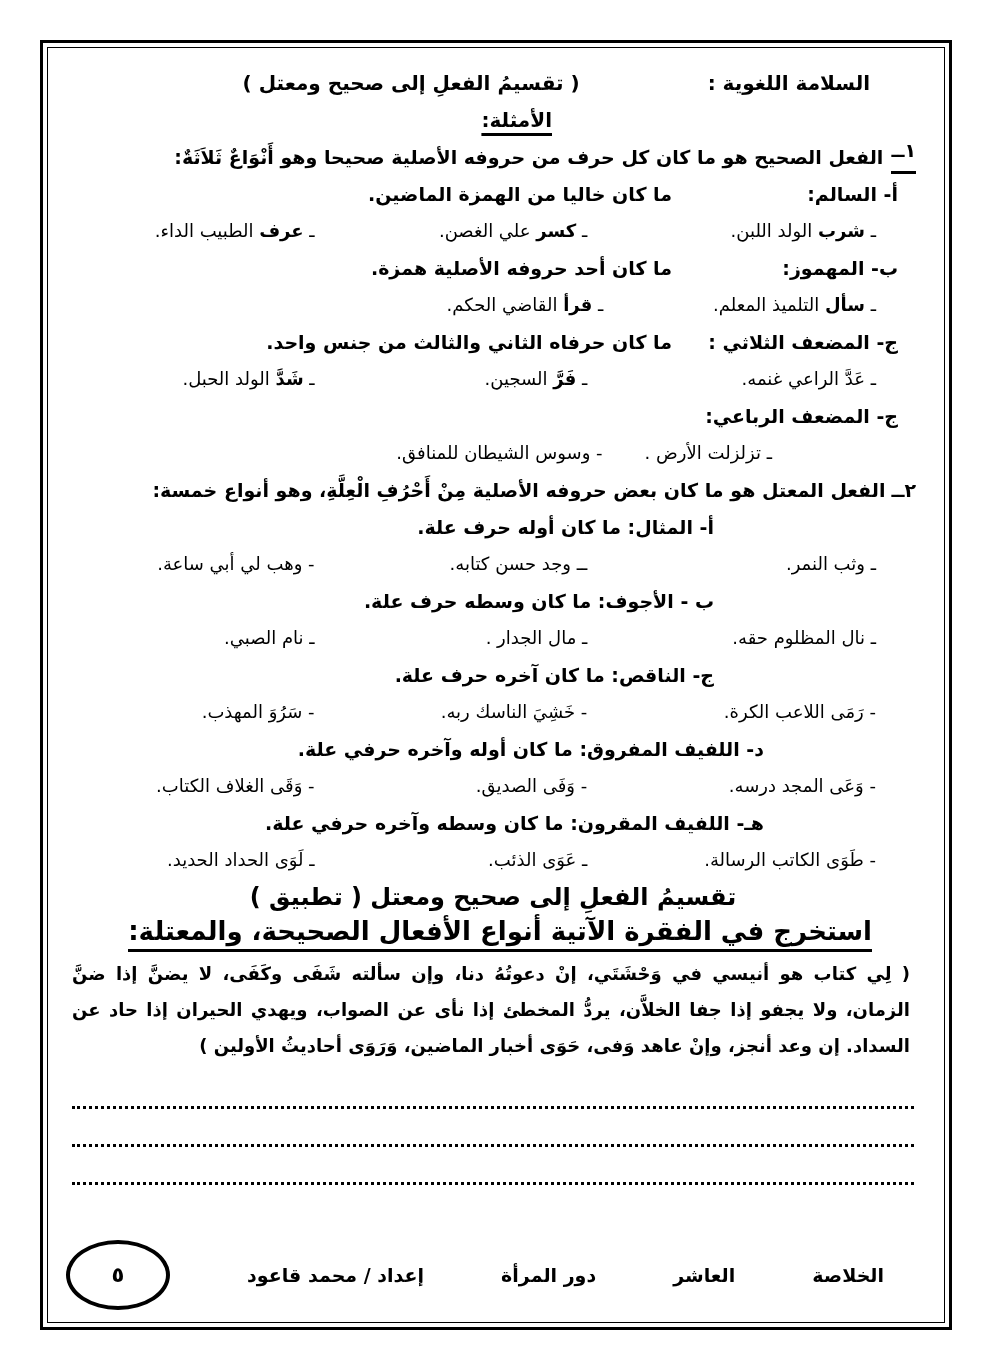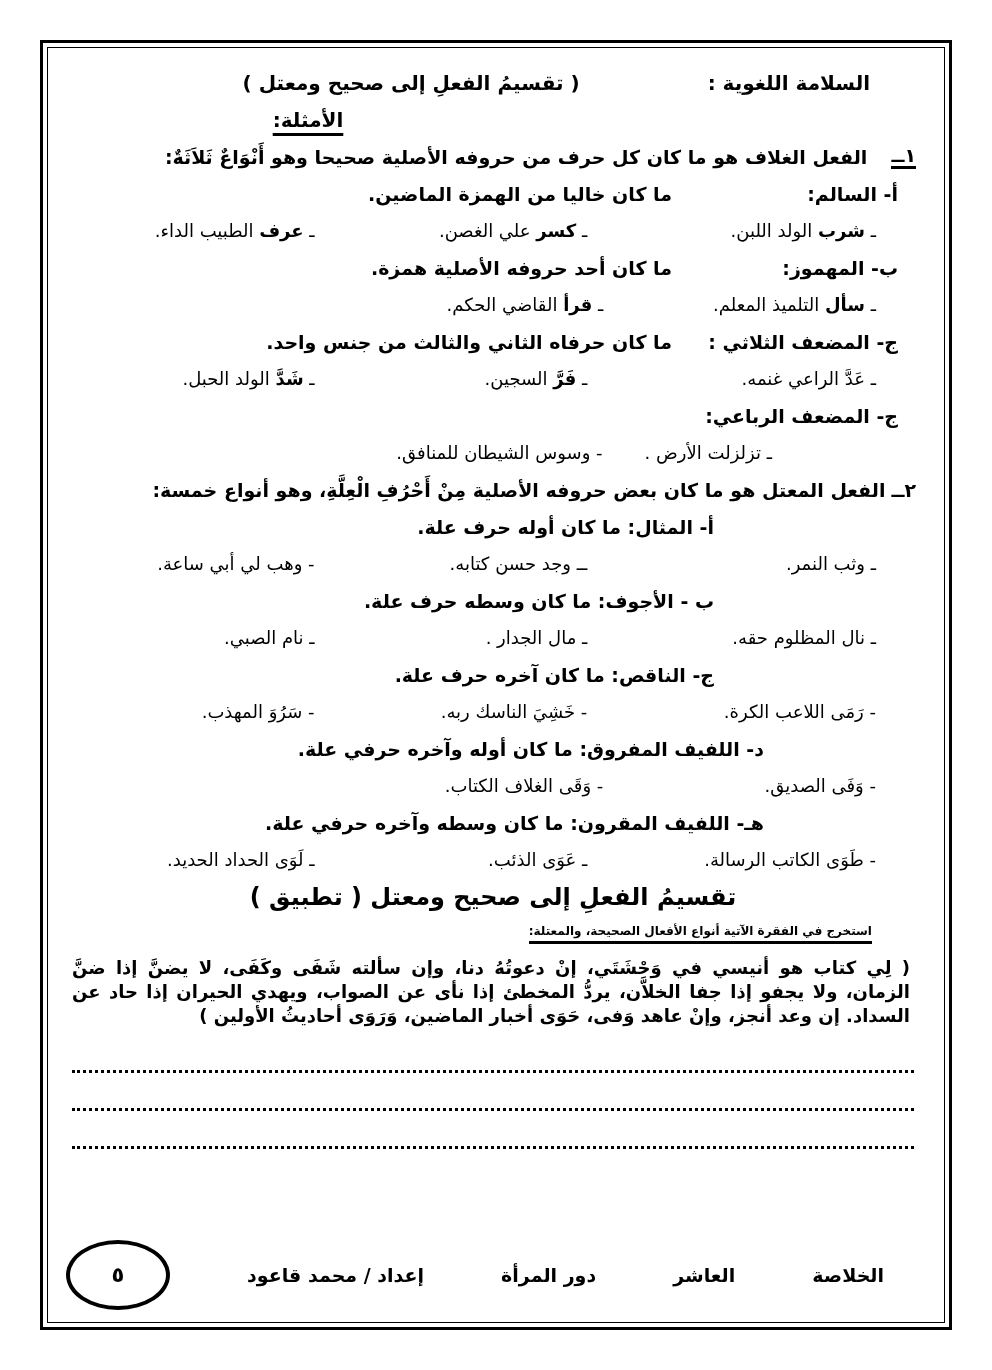--- a/index.html
+++ b/index.html
@@ -15,50 +15,50 @@
   .frame-inner {
     position: absolute; inset: 4px; border: 1.6px solid #000;
   }
   .content { padding: 16px 22px 0 16px; }
 
   .line { min-height: 37px; display: flex; align-items: center; }
   .center { justify-content: center; }
 
   
   .title-row { padding-right: 52px; gap: 128px; font-weight: 700; font-size: 20px; }
-  .examples-heading { padding-right: 370px; font-weight: 700; font-size: 20px; justify-content: center; }
+  .examples-heading { padding-right: 370px; font-weight: 700; font-size: 20px; }
   .u-thin { text-decoration: underline; text-decoration-thickness: 2.5px; text-underline-offset: 6px; }
 
   .sec-header { font-weight: 700; font-size: 19px; padding-right: 6px; }
-  .sec-num { border-bottom: 3px solid #000; padding-bottom: 0; margin-left: 24px; }
+  .sec-num { border-bottom: 3px solid #000; padding-bottom: 10px; margin-left: 8px; }
 
   .def-row { font-size: 19px; padding-right: 24px; }
   .def-row .lbl { font-weight: 700; width: 226px; flex: none; }
   .def-row .def { font-weight: 700; }
 
   .ex-row { font-size: 18px; padding: 0 46px 0 10px; }
   .ex-row .c1 { width: 36%; flex: none; }
   .ex-row .c2 { width: 34%; flex: none; }
   .ex-row .c3 { flex: 1; }
   .ex-row b, .def-row b { font-weight: 700; }
 
   .ex-two { font-size: 18px; padding-right: 150px; gap: 42px; }
 
   .sub2 { font-weight: 700; font-size: 19px; }
   .indent-lg { padding-right: 208px; }
   .indent-md { padding-right: 158px; }
 
   .app-title { font-weight: 700; font-size: 24px; }
   .instruction-row { padding-right: 50px; }
   .instruction {
-    font-weight: 700; font-size: 12px;
+    font-weight: 700; font-size: 26px;
     border-bottom: 3px solid #000; padding-bottom: 3px;
   }
   .passage {
-    font-weight: 700; font-size: 18px; line-height: 24px;
+    font-weight: 700; font-size: 18px; line-height: 36px;
     text-align: justify; padding: 2px 12px 0 8px; margin-top: 2px;
   }
   .answer-lines { margin: 16px 8px 0 8px; }
   .answer-line { height: 26px; border-bottom: 3.5px dotted #000; margin-bottom: 9px; }
 
   .footer {
     position: absolute; left: 18px; right: 60px; bottom: 12px;
     display: flex; align-items: center; justify-content: space-between;
     font-weight: 700; font-size: 19px;
   }
@@ -79,21 +79,21 @@
         <span>السلامة اللغوية :</span>
         <span>(   تقسيمُ الفعلِ إلى صحيح ومعتل )</span>
       </div>
 
       <div class="line examples-heading">
         <span class="u-thin">الأمثلة:</span>
       </div>
 
       <div class="line sec-header">
         <span class="sec-num">١ــ</span>
-        <span>الفعل الغلاف هو ما كان كل حرف من حروفه الأصلية صحيحا وهو أَنْوَاعٌ ثَلاَثَةٌ:</span>
+        <span>الفعل الصحيح هو ما كان كل حرف من حروفه الأصلية صحيحا وهو أَنْوَاعٌ ثَلاَثَةٌ:</span>
       </div>
 
       <div class="line def-row">
         <span class="lbl">أ- السالم:</span>
         <span class="def">ما كان خاليا من الهمزة الماضين.</span>
       </div>
       <div class="line ex-row">
         <span class="c1">ـ <b>شرب</b> الولد اللبن.</span>
         <span class="c2">ـ <b>كسر</b> علي الغصن.</span>
         <span class="c3">ـ <b>عرف</b> الطبيب الداء.</span>
@@ -155,20 +155,21 @@
       <div class="line ex-row">
         <span class="c1">- رَمَى اللاعب الكرة.</span>
         <span class="c2">-  خَشِيَ الناسك ربه.</span>
         <span class="c3">- سَرُوَ المهذب.</span>
       </div>
 
       <div class="line sub2 indent-md">
         <span>د- اللفيف المفروق: ما كان أوله وآخره حرفي علة.</span>
       </div>
       <div class="line ex-row">
+        <span class="c1">- وَعَى المجد درسه.</span>
         <span class="c2">- وَفَى الصديق.</span>
         <span class="c3">- وَقَى الغلاف الكتاب.</span>
       </div>
 
       <div class="line sub2 indent-md">
         <span>هـ- اللفيف المقرون: ما كان وسطه وآخره حرفي علة.</span>
       </div>
       <div class="line ex-row">
         <span class="c1">- طَوَى الكاتب الرسالة.</span>
         <span class="c2">ـ  عَوَى الذئب.</span>

